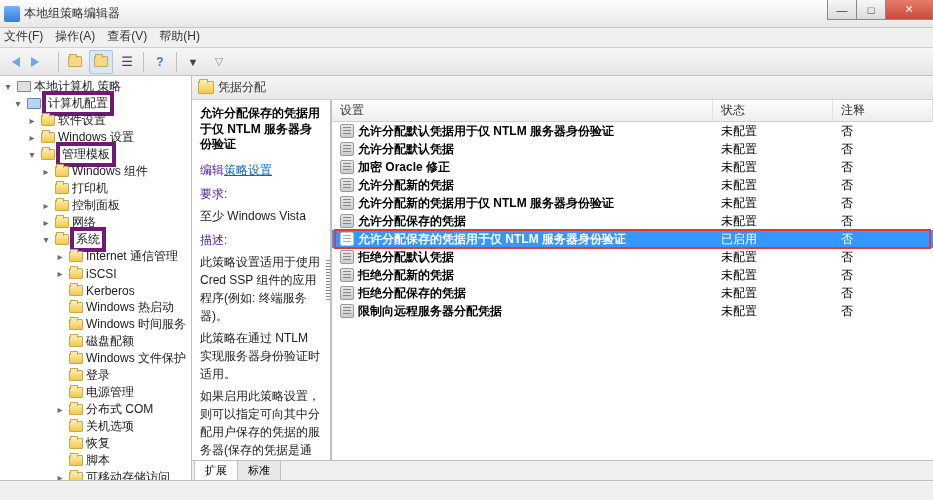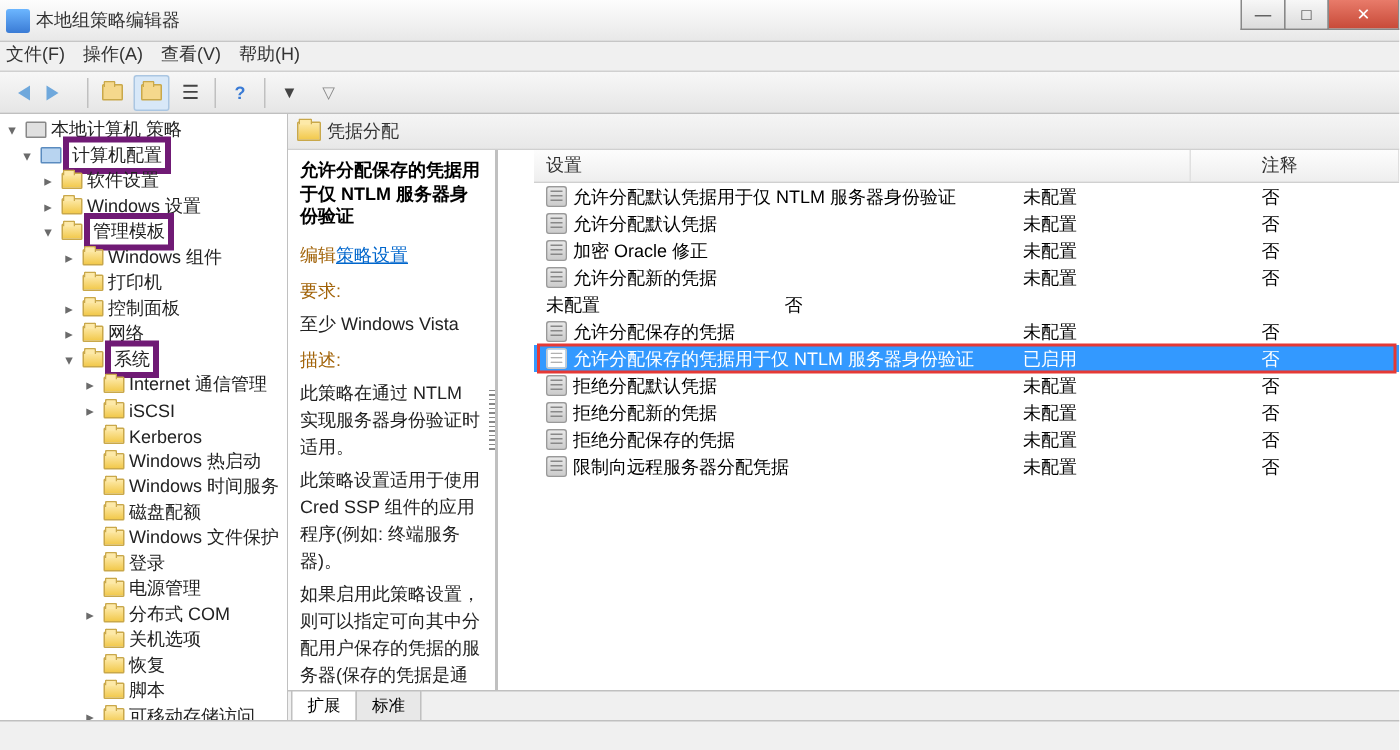--- a/index.html
+++ b/index.html
@@ -39,36 +39,36 @@
 .tree .root-ic { width: 14px; height: 11px; background: #e0e0e0; border: 1px solid #888; border-radius: 1px; }
 .tree .label { color: #222; }
 .tree .hl { border: 4px solid #701a75; padding: 0 2px; margin-left: -2px; }
 
 .right { flex: 1; display: flex; flex-direction: column; position: relative; }
 .crumb { height: 24px; background: linear-gradient(#f5f5f5, #e8e8e8); border-bottom: 1px solid #d0d0d0; display: flex; align-items: center; padding: 0 6px; gap: 4px; }
 .crumb .folder-ic2 { width: 16px; height: 13px; background: linear-gradient(#fde9a8, #f2c94c); border: 1px solid #c9a84a; border-radius: 1px; position: relative; }
 .crumb .folder-ic2::before { content: ""; position: absolute; top: -3px; left: 0; width: 7px; height: 3px; background: #fde9a8; border: 1px solid #c9a84a; border-bottom: none; border-radius: 1px 1px 0 0; }
 .crumb .title { color: #333; }
 
-.panes { flex: 1; display: flex; overflow: hidden; gap: 24px; }
+.panes { flex: 1; display: flex; overflow: hidden; }
 
 .preview { width: 140px; border-right: 2px solid #c0c0c0; padding: 6px 8px; overflow-y: auto; position: relative; background: #fff; }
 .preview .splitter-grip { position: absolute; right: 0; top: 50%; width: 4px; height: 40px; background: repeating-linear-gradient(#888, #888 1px, transparent 1px, transparent 3px); transform: translateY(-50%); }
 .preview h4 { font-weight: bold; margin-bottom: 8px; color: #000; line-height: 1.3; }
-.preview .lbl { color: #a16207; margin-top: 6px; }
+.preview .lbl { color: #4c1d95; margin-top: 6px; }
 .preview a { color: #0066cc; text-decoration: underline; }
 .preview p { color: #222; margin-top: 4px; line-height: 1.5; }
 
 .listwrap { flex: 1; overflow-y: scroll; overflow-x: hidden; background: #fff; }
 .listhead { display: flex; height: 22px; background: linear-gradient(#fdfdfd, #eee); border-bottom: 1px solid #d0d0d0; position: sticky; top: 0; }
 .listhead .col { padding: 0 8px; display: flex; align-items: center; border-right: 1px solid #e0e0e0; color: #333; }
-.c1 { flex: 1; } .c2 { width: 120px; } .c3 { width: 100px; margin-left: 39px; }
+.c1 { flex: 1; } .c2 { width: 120px; } .c3 { width: 100px; }
 .row { display: flex; height: 18px; align-items: center; }
 .row .cell { padding: 0 8px; display: flex; align-items: center; gap: 4px; overflow: hidden; }
-.row .cell.c1 { flex: 1; } .row .cell.c2 { width: 120px; } .row .cell.c3 { width: 100px; }
+.row .cell.c1 { flex: 1; font-weight: bold; } .row .cell.c2 { width: 120px; } .row .cell.c3 { width: 100px; }
 .row.selected { background: #3399ff; color: #fff; }
 .row.selected .pol-ic { filter: brightness(1.3); }
 .row .hlbox { position: absolute; border: 2px solid #e53935; pointer-events: none; }
 .pol-ic { width: 14px; height: 14px; background: linear-gradient(#e8e8e8, #ccc); border: 1px solid #999; border-radius: 2px; position: relative; flex-shrink: 0; }
 .pol-ic::after { content: ""; position: absolute; left: 2px; top: 2px; right: 2px; height: 1px; background: #888; box-shadow: 0 3px 0 #888, 0 6px 0 #888; }
 
 .tabs { height: 20px; border-top: 1px solid #c0c0c0; display: flex; align-items: flex-end; padding-left: 2px; background: #f0f0f0; }
 .tab { padding: 2px 10px; border: 1px solid #c0c0c0; border-bottom: none; background: #fff; margin-right: -1px; font-size: 11px; cursor: pointer; }
 .tab.inactive { background: #e8e8e8; }
 
@@ -365,28 +365,29 @@
       <div class="title">凭据分配</div>
     </div>
     <div class="panes">
       <div class="preview">
         <div class="splitter-grip"></div>
         <h4>允许分配保存的凭据用于仅 NTLM 服务器身份验证</h4>
         <p><span class="lbl">编辑</span><a href="#">策略设置</a></p>
         <p class="lbl">要求:</p>
         <p>至少 Windows Vista</p>
         <p class="lbl">描述:</p>
+        <p>此策略设置适用于使用 Cred SSP 组件的应用程序(例如: 终端服务器)。</p>
         <p>此策略在通过 NTLM 实现服务器身份验证时适用。</p>
-        <p>此策略设置适用于使用 Cred SSP 组件的应用程序(例如: 终端服务器)。</p>
         <p>如果启用此策略设置，则可以指定可向其中分配用户保存的凭据的服务器(保存的凭据是通过使用 Windows 凭据管理器进行选择以保存/记忆的凭据)。</p>
 
       </div>
       <div class="listwrap">
         <div class="listhead">
           <div class="col c1">设置</div>
+          <div class="col c2">状态</div>
           <div class="col c3">注释</div>
         </div>
         <div id="list-body" style="position:relative;">
             <div class="row" style="position: relative;">
               <div class="cell c1">
                 <span class="pol-ic"></span>
                 <span>允许分配默认凭据用于仅 NTLM 服务器身份验证</span>
               </div>
               <div class="cell c2">未配置</div>
               <div class="cell c3">否</div>
@@ -409,20 +410,24 @@
             </div>
             <div class="row" style="position: relative;">
               <div class="cell c1">
                 <span class="pol-ic"></span>
                 <span>允许分配新的凭据</span>
               </div>
               <div class="cell c2">未配置</div>
               <div class="cell c3">否</div>
             </div>
             <div class="row" style="position: relative;">
+              <div class="cell c1">
+                <span class="pol-ic"></span>
+                <span>允许分配新的凭据用于仅 NTLM 服务器身份验证</span>
+              </div>
               <div class="cell c2">未配置</div>
               <div class="cell c3">否</div>
             </div>
             <div class="row" style="position: relative;">
               <div class="cell c1">
                 <span class="pol-ic"></span>
                 <span>允许分配保存的凭据</span>
               </div>
               <div class="cell c2">未配置</div>
               <div class="cell c3">否</div>

